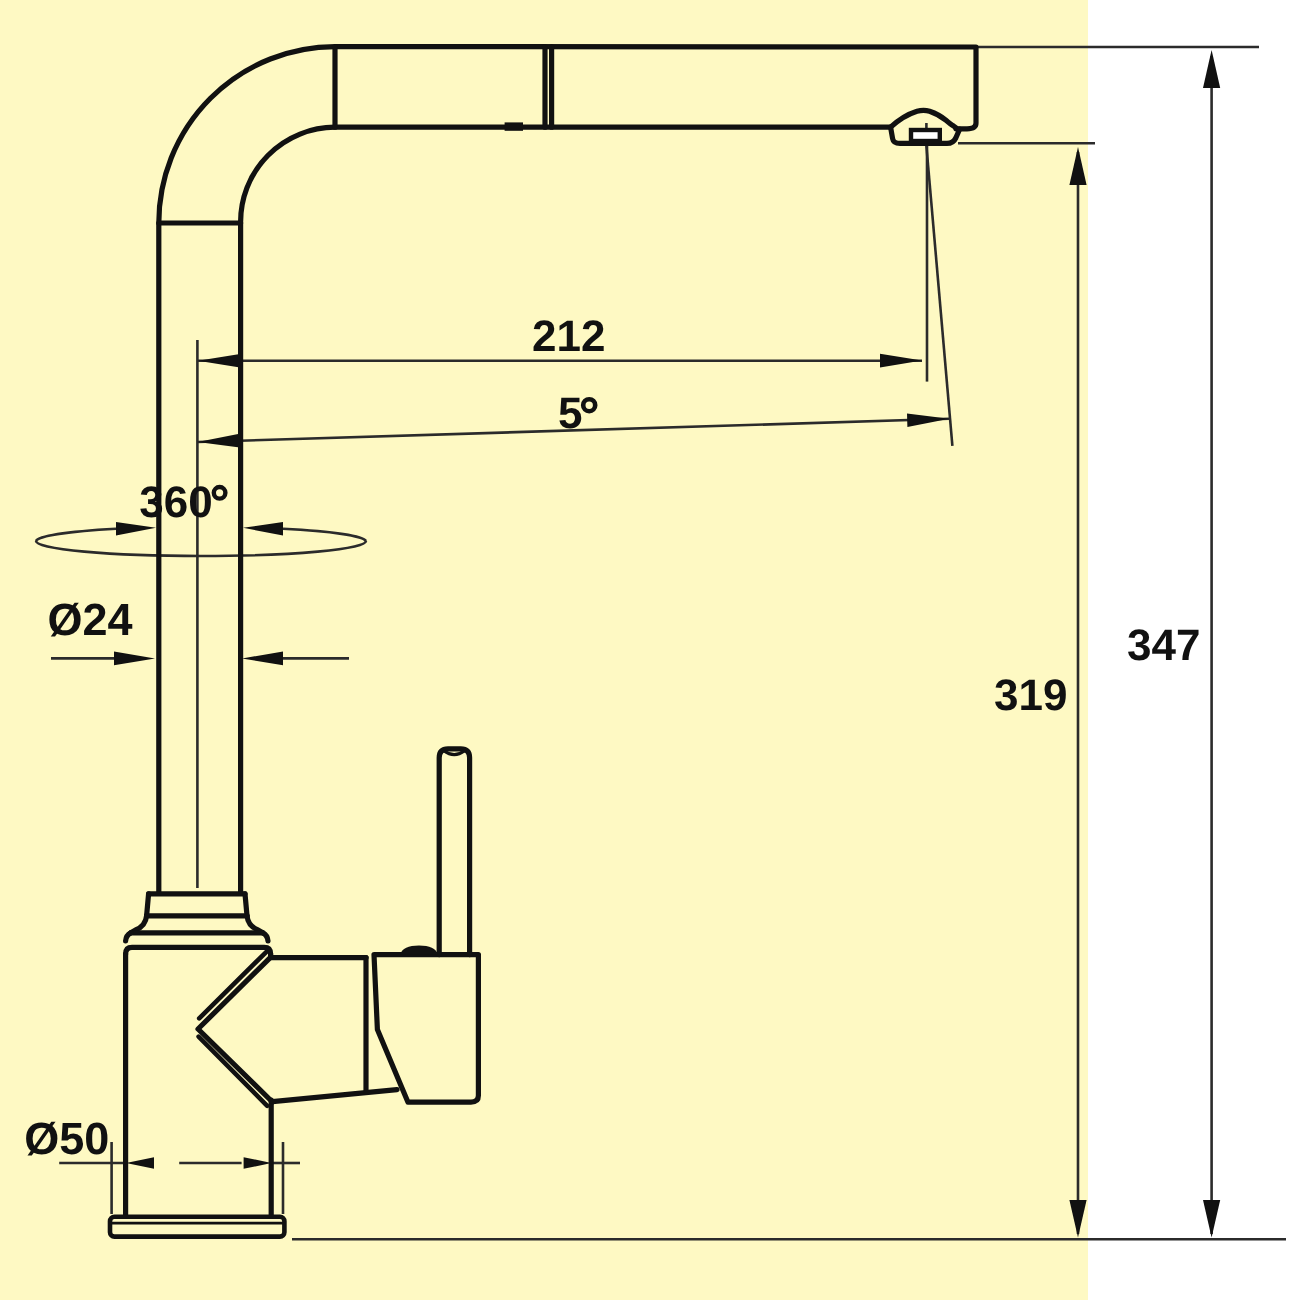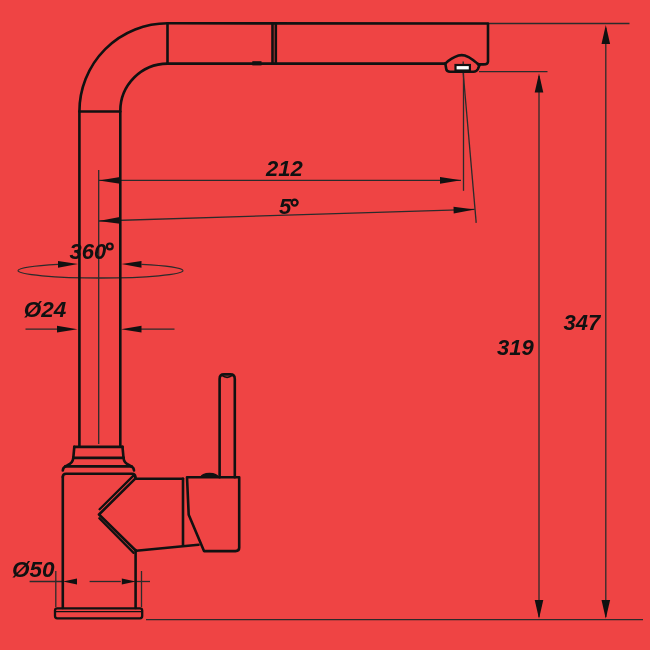--- a/index.html
+++ b/index.html
@@ -1,16 +1,16 @@
 <!DOCTYPE html>
 <html><head>
 <meta charset="utf-8">
 <style>
   html,body{margin:0;padding:0;background:#ffffff;}
-  .wrap{width:650px;height:650px;position:relative;background:#ef4444;font-style:italic;}
+  .wrap{width:544px;height:650px;position:relative;background:#fef9c3;}
   svg{display:block;}
   text{font-family:"Liberation Sans", sans-serif;font-weight:bold;fill:#111;}
 </style>
 </head>
 <body>
 <div class="wrap">
 <svg width="650" height="650" viewBox="0 0 650 650">
 
   <g stroke="#2b2b2b" stroke-width="1.3" fill="none">
 

